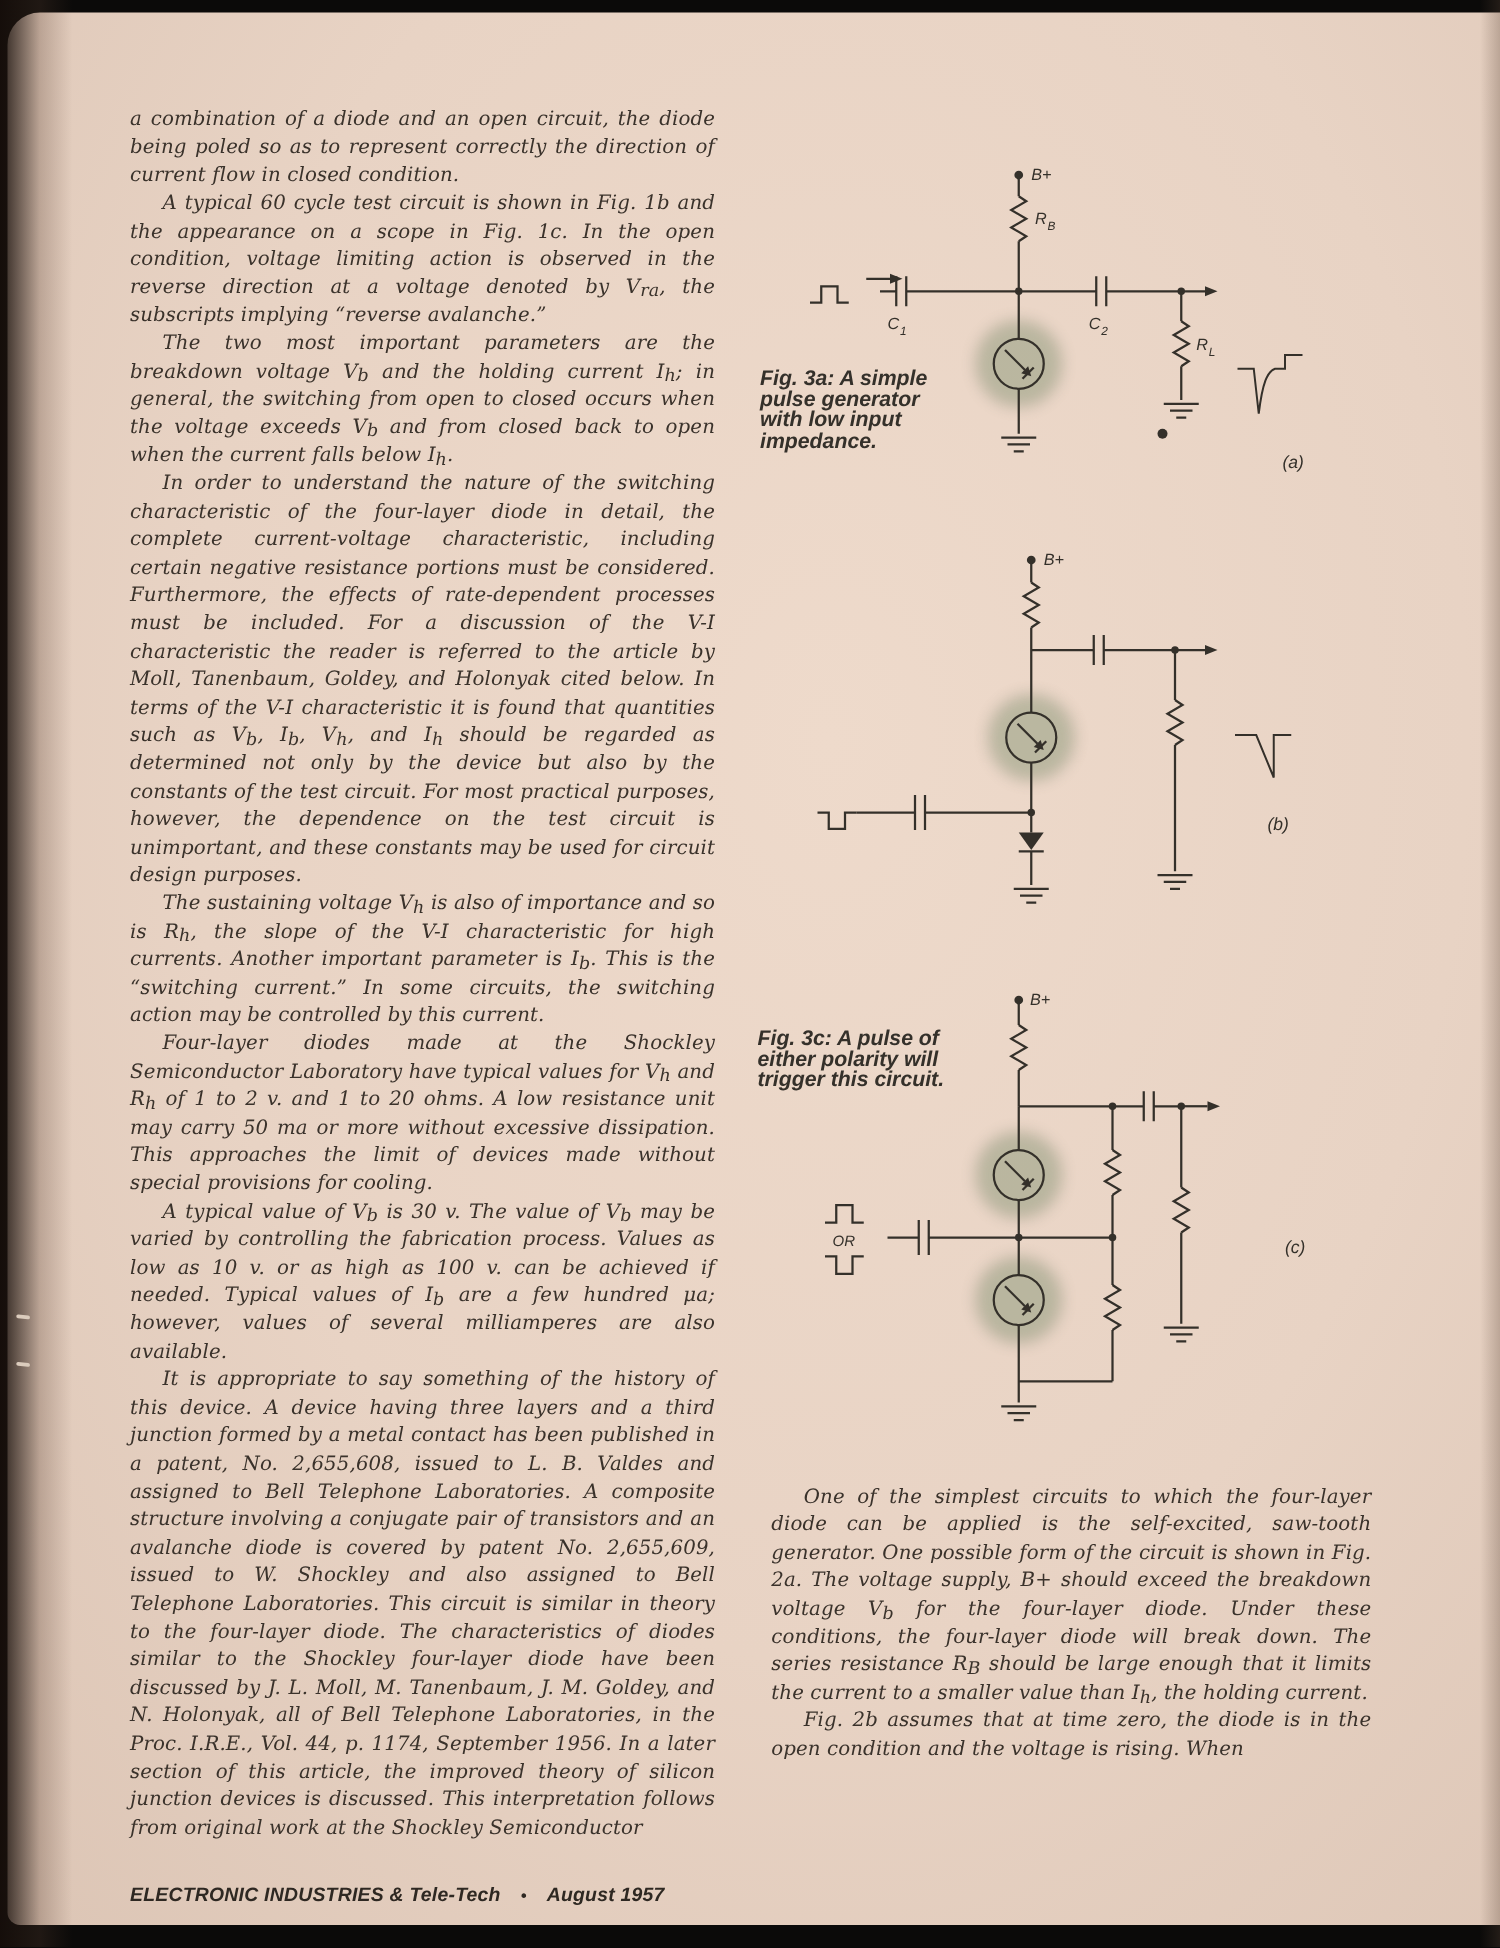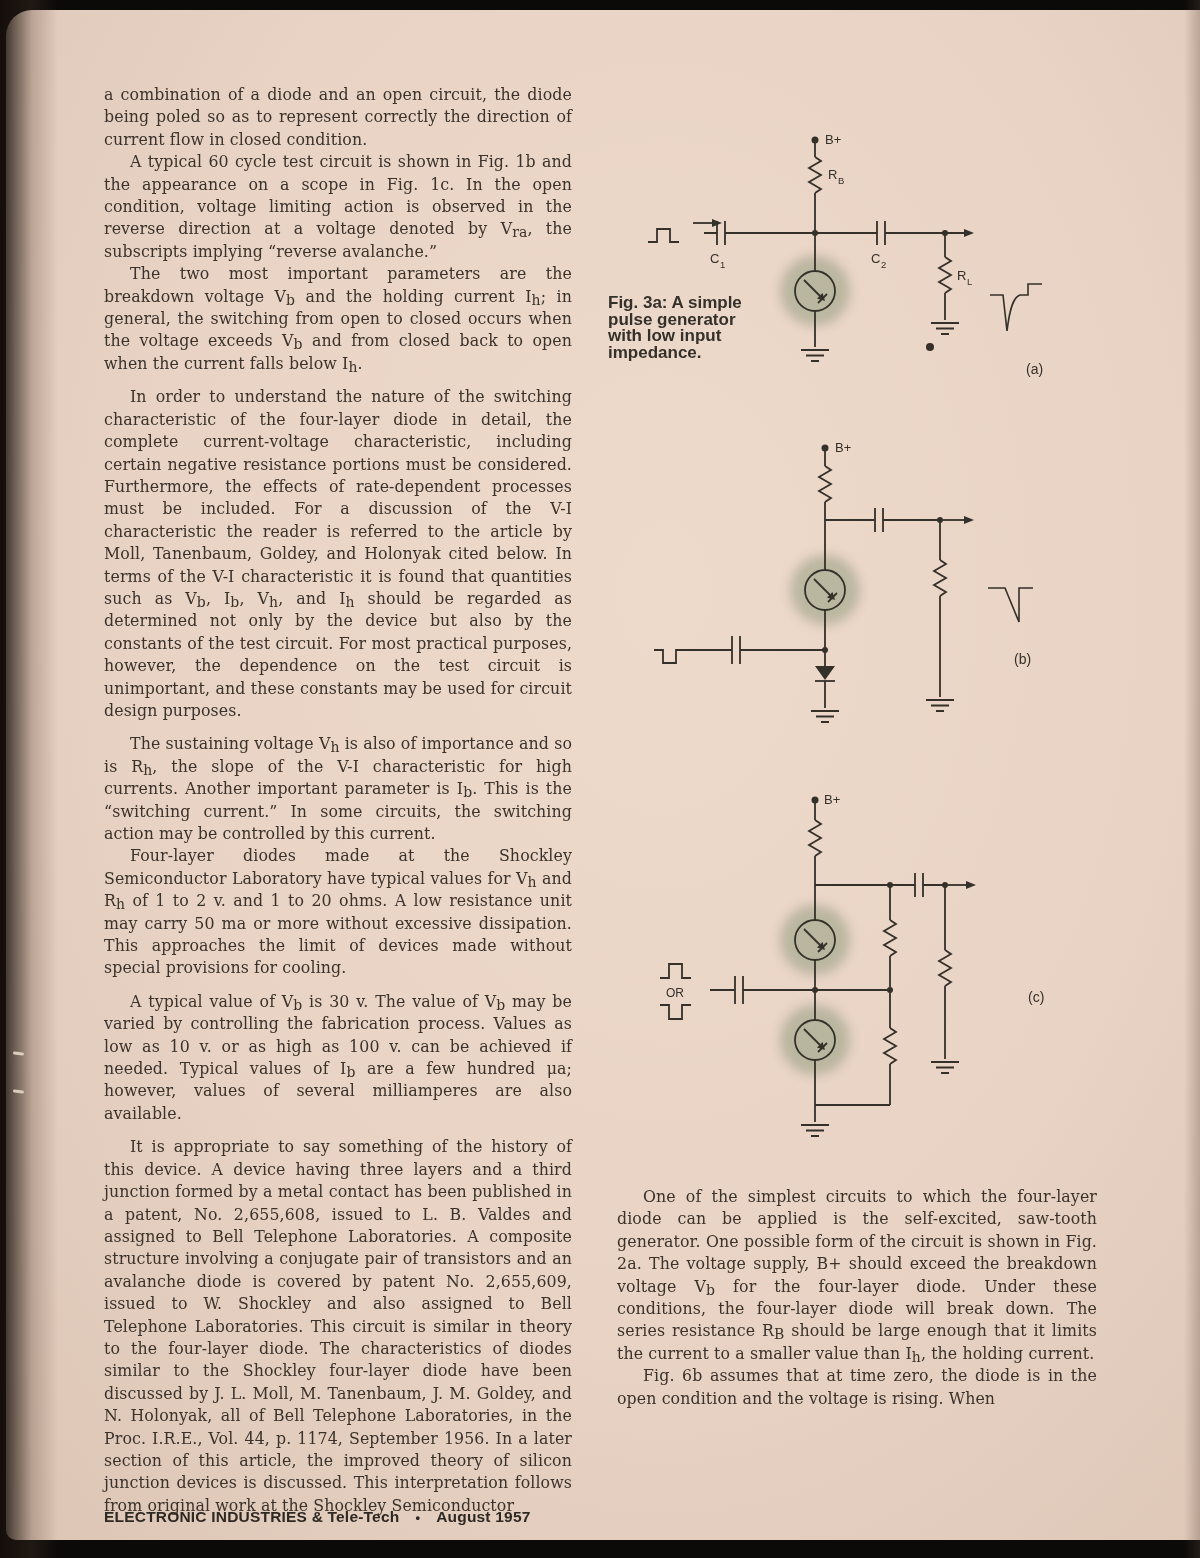--- a/index.html
+++ b/index.html
@@ -22,35 +22,35 @@
   }
   .right-edge {
     position: absolute; right: 0; top: 0; bottom: 0; width: 16px;
     background: linear-gradient(270deg, rgba(92,70,56,0.30), rgba(0,0,0,0) 100%);
     pointer-events: none;
   }
   .stitch { position: absolute; left: 13px; width: 11px; height: 3px; background: #dbccbd; border-radius: 2px; transform: rotate(7deg); }
   #stitch-1 { top: 1052px; }
   #stitch-2 { top: 1090px; }
 
-  .layer { position: absolute; inset: 0; }
+  .layer { position: absolute; inset: 0; font-style: italic; }
 
   .col-left {
     position: absolute; left: 104px; top: 84px; width: 468px;
     color: #3a322b; font-size: 15.8px; line-height: 22.4px;
     text-align: justify; letter-spacing: 0.1px;
   }
   .col-right {
     position: absolute; left: 617px; top: 1186px; width: 480px;
     color: #3a322b; font-size: 15.8px; line-height: 22.4px;
     text-align: justify; letter-spacing: 0.1px;
   }
   .para { margin: 0; }
   .para.indent { text-indent: 26px; }
-  .para.gap { margin-top: 11px; }
+  .para.gap { }
   sub { font-size: 14px; line-height: 0; vertical-align: -3px; }
 
   .fig { position: absolute; width: 500px; }
   #fig-a { left: 600px; top: 95px;  height: 300px; }
   #fig-b { left: 600px; top: 430px; height: 335px; }
   #fig-c { left: 600px; top: 788px; height: 375px; }
   .fig svg { position: absolute; left: 0; top: 0; }
 
   .caption {
     position: absolute; width: 152px;
@@ -237,25 +237,26 @@
 
           <path d="M143,202 H290 M135,188 V216 M143,188 V216 M110,202 H135"></path>
 
           <path d="M60,190 h9 v-14 h13 v14 h9"></path>
           <path d="M60,217 h9 v14 h13 v-14 h9"></path>
         </g>
         <text x="224" y="16">B+</text>
         <text x="66" y="209" class="or">OR</text>
         <text x="428" y="214" class="tag">(c)</text>
       </svg>
+      <div class="caption">Fig. 3c: A pulse of either polarity will trigger this circuit.</div>
     </figure>
 
     <div class="col-right">
       <p class="para indent">One of the simplest circuits to which the four-layer diode can be applied is the self-excited, saw-tooth generator. One possible form of the circuit is shown in Fig. 2a. The voltage supply, B+ should exceed the breakdown voltage V<sub>b</sub> for the four-layer diode. Under these conditions, the four-layer diode will break down. The series resistance R<sub>B</sub> should be large enough that it limits the current to a smaller value than I<sub>h</sub>, the holding current.</p>
-      <p class="para indent">Fig. 6b assumes that at time zero, the diode is in the open condition and the voltage is rising. When</p>
+      <p class="para indent">Fig. 2b assumes that at time zero, the diode is in the open condition and the voltage is rising. When</p>
     </div>
 
     <div class="footer">
       <span>ELECTRONIC INDUSTRIES &amp; Tele-Tech</span><span class="sep">•</span><span>August 1957</span>
     </div>
 
   </div>
 
   <div class="spine"></div>
   <div class="stitch" id="stitch-1"></div>

